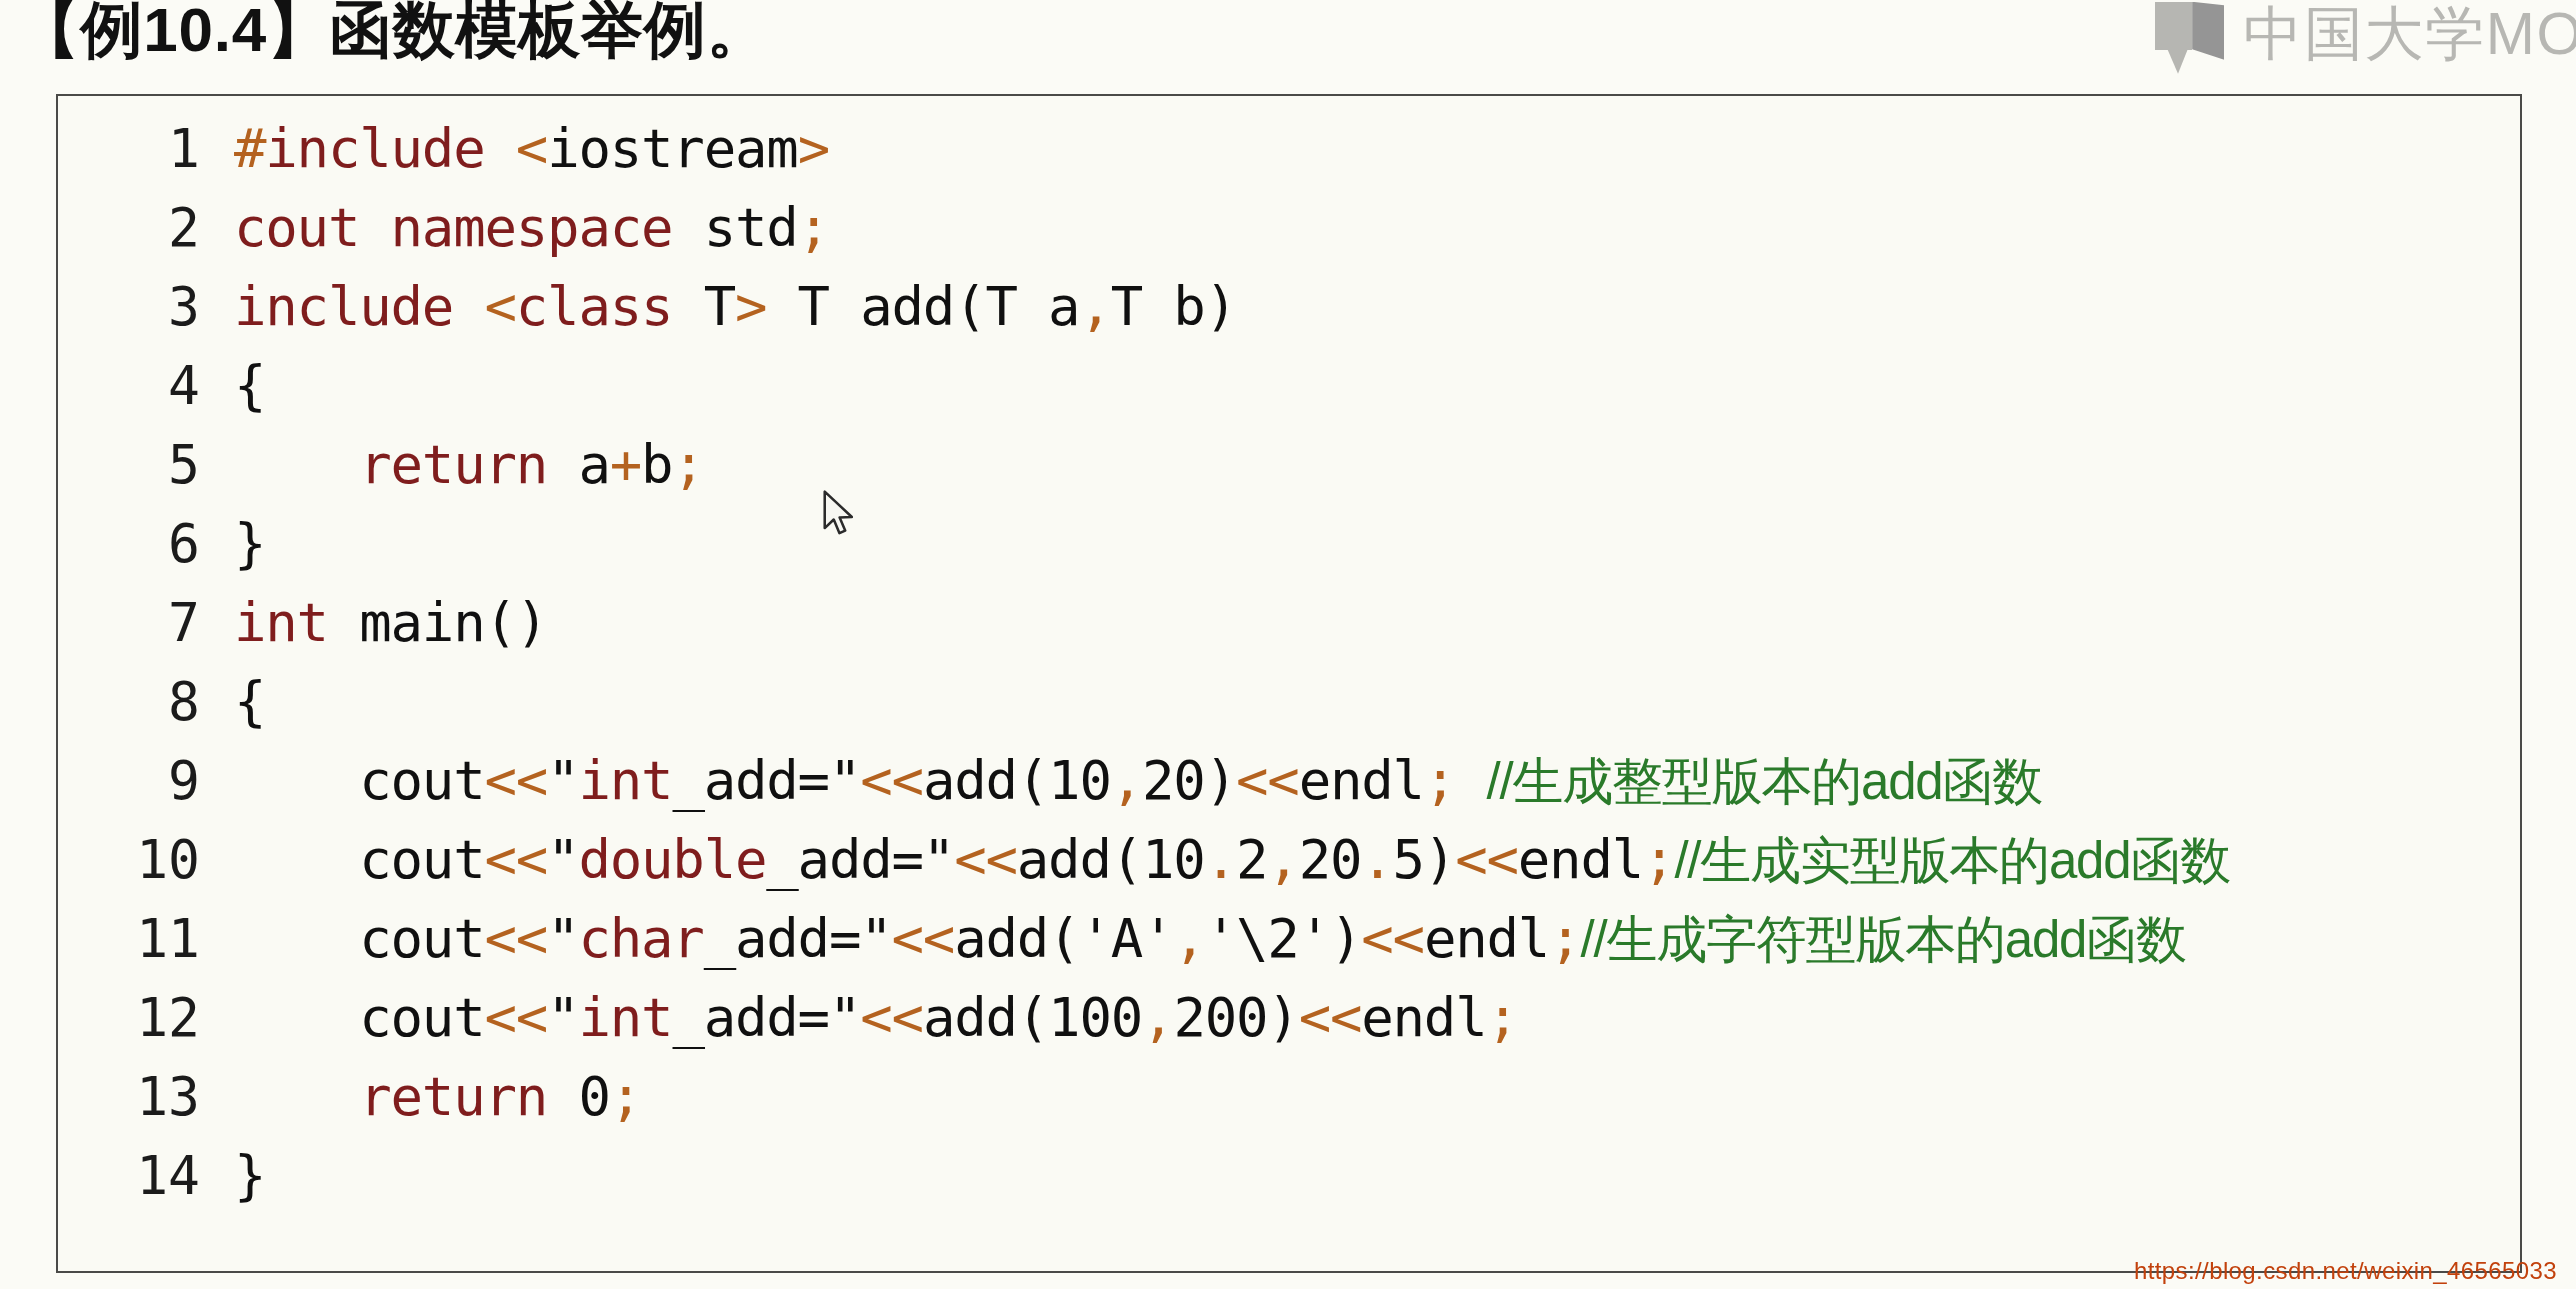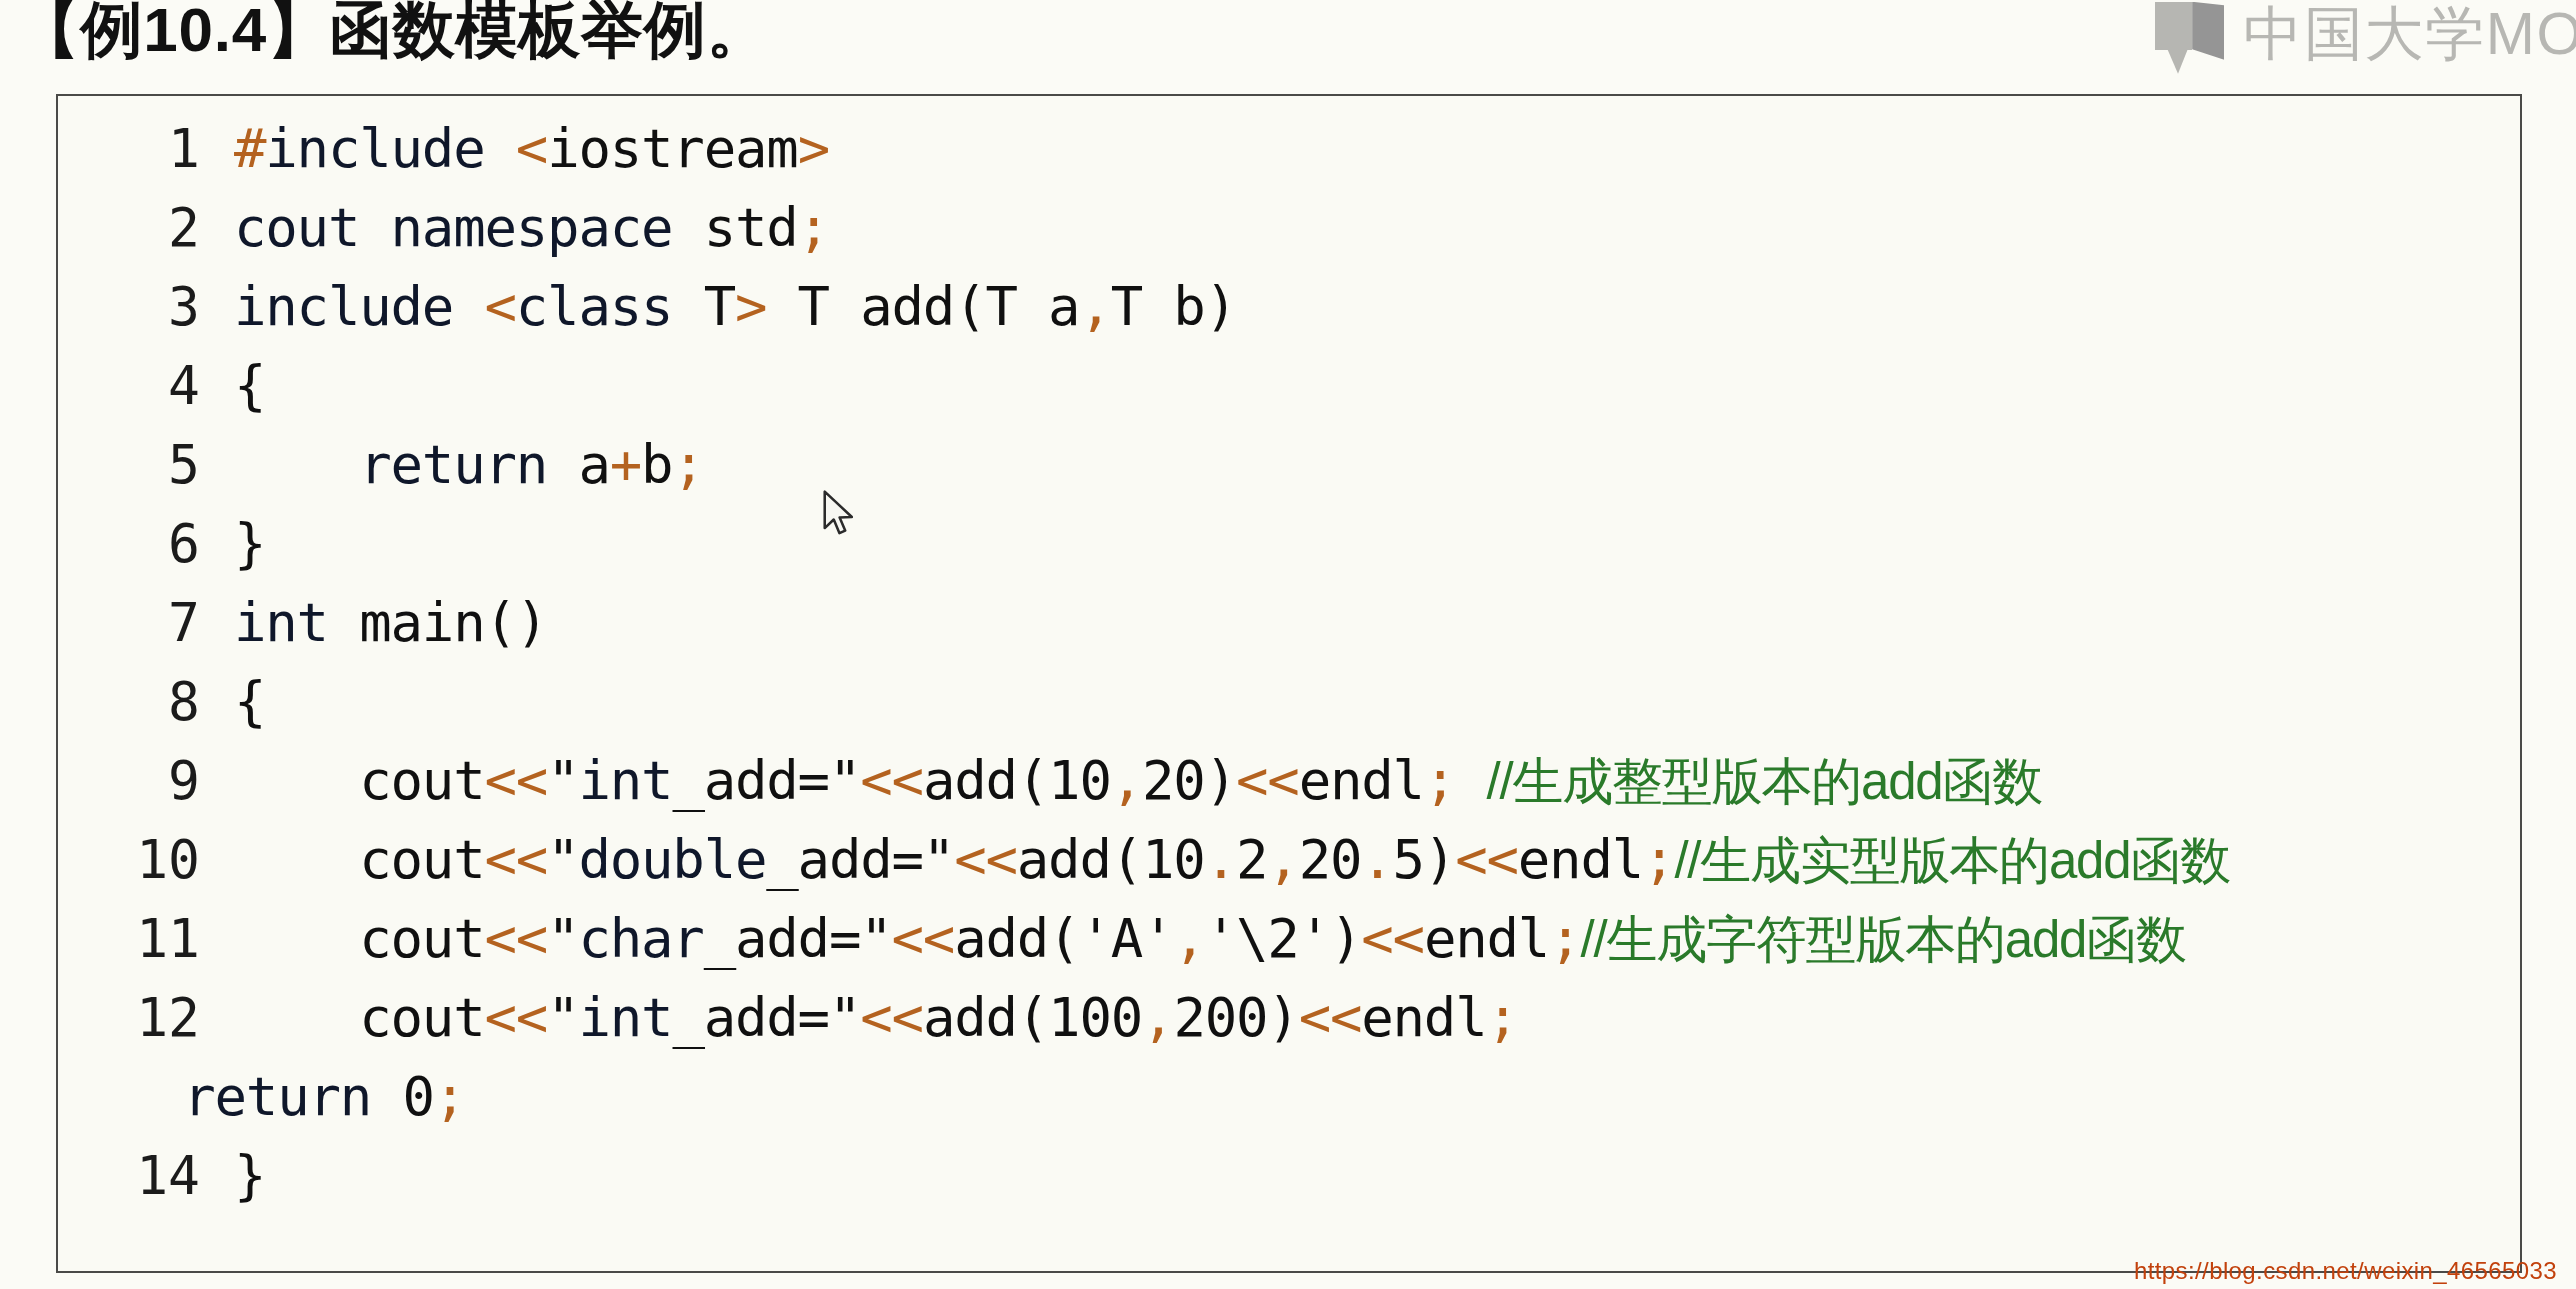--- a/index.html
+++ b/index.html
@@ -112,21 +112,21 @@
     font-family: "DejaVu Sans Mono", "Liberation Mono", monospace;
     font-size: 53px;
     font-weight: 400;
   }
   .src {
     flex: 1 1 auto;
     color: #101010;
     letter-spacing: -1.2px;
   }
 
-  .kw   { color: #0f172a; text-align: right; }        
+  .kw   { color: #7f1d1d; text-align: right; }        
   .pre  { color: #b4621f; }        
   .op   { color: #b4621f; }        
   .pl   { color: #101010; margin-top: 40px; }        
   .cmt  { color: #2a7a2a; font-family: Liberation Sans, sans-serif; font-size: 51px; }
 
   
   #mouse-cursor {
     position: absolute;
     left: 822px;
     top: 490px;
@@ -168,21 +168,21 @@
       <div class="code-line"><div class="ln">3</div><div class="src"><span class="kw">include</span><span class="pl"> </span><span class="op">&lt;</span><span class="kw">class</span><span class="pl"> T</span><span class="op">&gt;</span><span class="pl"> T add(T a</span><span class="op">,</span><span class="pl">T b)</span></div></div>
       <div class="code-line"><div class="ln">4</div><div class="src"><span class="pl">{</span></div></div>
       <div class="code-line"><div class="ln">5</div><div class="src"><span class="pl">    </span><span class="kw">return</span><span class="pl"> a</span><span class="op">+</span><span class="pl">b</span><span class="op">;</span></div></div>
       <div class="code-line"><div class="ln">6</div><div class="src"><span class="pl">}</span></div></div>
       <div class="code-line"><div class="ln">7</div><div class="src"><span class="kw">int</span><span class="pl"> main()</span></div></div>
       <div class="code-line"><div class="ln">8</div><div class="src"><span class="pl">{</span></div></div>
       <div class="code-line"><div class="ln">9</div><div class="src"><span class="pl">    cout</span><span class="op">&lt;&lt;</span><span class="pl">"</span><span class="kw">int</span><span class="pl">_add="</span><span class="op">&lt;&lt;</span><span class="pl">add(10</span><span class="op">,</span><span class="pl">20)</span><span class="op">&lt;&lt;</span><span class="pl">endl</span><span class="op">;</span><span class="pl"> </span><span class="cmt">//生成整型版本的add函数</span></div></div>
       <div class="code-line"><div class="ln">10</div><div class="src"><span class="pl">    cout</span><span class="op">&lt;&lt;</span><span class="pl">"</span><span class="kw">double</span><span class="pl">_add="</span><span class="op">&lt;&lt;</span><span class="pl">add(10</span><span class="op">.</span><span class="pl">2</span><span class="op">,</span><span class="pl">20</span><span class="op">.</span><span class="pl">5)</span><span class="op">&lt;&lt;</span><span class="pl">endl</span><span class="op">;</span><span class="cmt">//生成实型版本的add函数</span></div></div>
       <div class="code-line"><div class="ln">11</div><div class="src"><span class="pl">    cout</span><span class="op">&lt;&lt;</span><span class="pl">"</span><span class="kw">char</span><span class="pl">_add="</span><span class="op">&lt;&lt;</span><span class="pl">add('A'</span><span class="op">,</span><span class="pl">'\2')</span><span class="op">&lt;&lt;</span><span class="pl">endl</span><span class="op">;</span><span class="cmt">//生成字符型版本的add函数</span></div></div>
       <div class="code-line"><div class="ln">12</div><div class="src"><span class="pl">    cout</span><span class="op">&lt;&lt;</span><span class="pl">"</span><span class="kw">int</span><span class="pl">_add="</span><span class="op">&lt;&lt;</span><span class="pl">add(100</span><span class="op">,</span><span class="pl">200)</span><span class="op">&lt;&lt;</span><span class="pl">endl</span><span class="op">;</span></div></div>
-      <div class="code-line"><div class="src"><span class="pl">    </span><span class="kw">return</span><span class="pl"> 0</span><span class="op">;</span></div></div>
+      <div class="code-line"><div class="ln">13</div><div class="src"><span class="pl">    </span><span class="kw">return</span><span class="pl"> 0</span><span class="op">;</span></div></div>
       <div class="code-line"><div class="ln">14</div><div class="src"><span class="pl">}</span></div></div>
     </div>
 </div>
 
 <svg id="mouse-cursor" viewBox="0 0 21 29" xmlns="http://www.w3.org/2000/svg">
   <path d="M1.5 1 L1.5 24 L7.2 18.6 L10.8 27.2 L14.4 25.6 L10.9 17.3 L18.6 17.0 Z" fill="#f7f7f2" stroke="#2b2b2b" stroke-width="1.6" stroke-linejoin="round"></path>
 </svg>
 
 <div id="url-watermark">https://blog.csdn.net/weixin_46565033</div>
 

